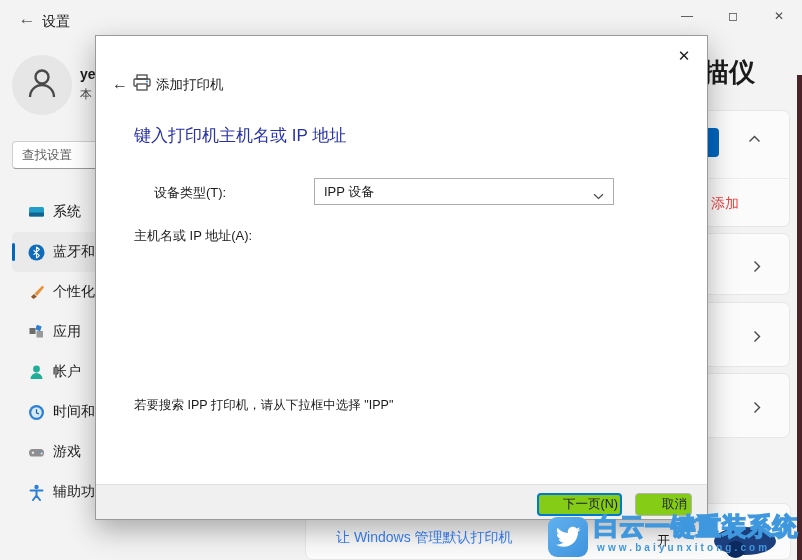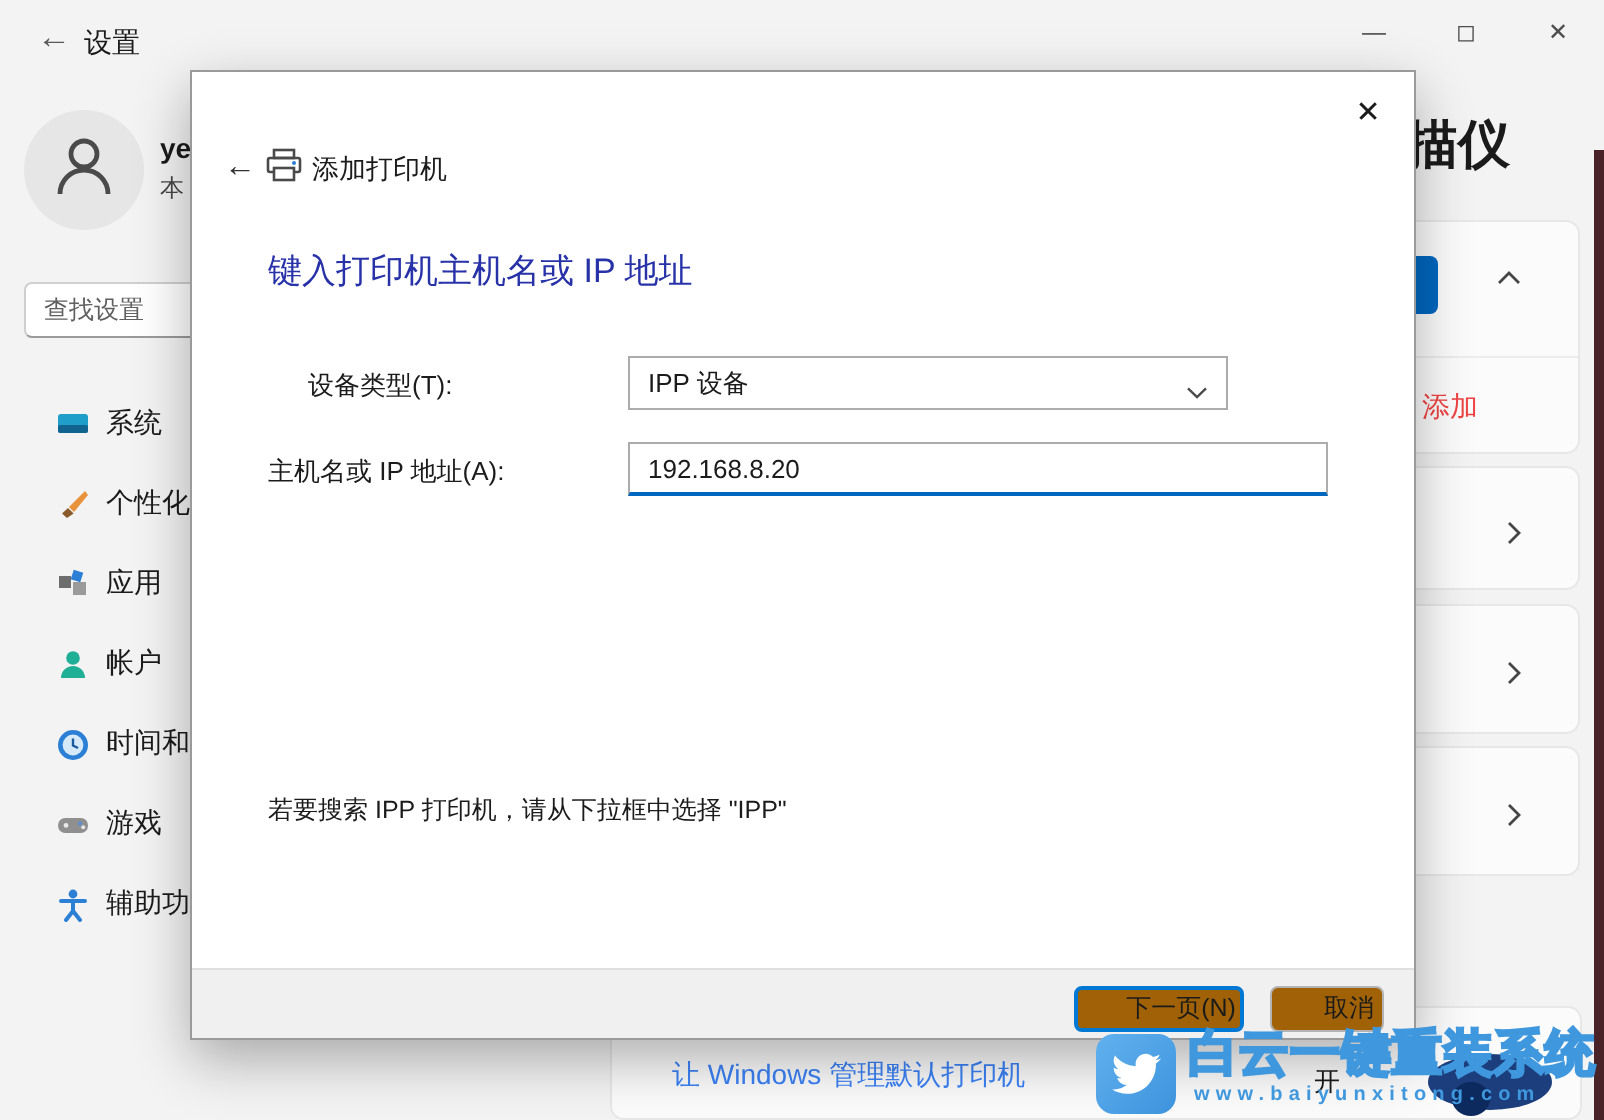--- a/index.html
+++ b/index.html
@@ -43,21 +43,21 @@
   .dlg-printer{position:absolute;left:37px;top:38px;}
   .dlg-title{position:absolute;left:60px;top:40px;font-size:13.5px;color:#1b1b1b;}
   .dlg-heading{position:absolute;left:38px;top:88px;font-size:17px;color:#2832a8;}
   .frm-label{position:absolute;left:38px;font-size:13px;color:#1b1b1b;}
   .dd{position:absolute;left:218px;top:142px;width:300px;height:27px;background:#fff;border:1px solid #acacac;box-sizing:border-box;display:flex;align-items:center;}
   .dd span{padding-left:9px;font-size:13px;color:#1b1b1b;}
   .dd .dd-chev{position:absolute;right:9px;top:9px;}
   .txt{position:absolute;left:218px;top:185px;width:350px;height:27px;background:#fff;border:1px solid #acacac;border-bottom:2px solid #0067c0;box-sizing:border-box;font-size:13px;color:#1b1b1b;padding:0 0 0 9px;font-family:"Liberation Sans","DejaVu Sans",sans-serif;outline:none;}
   .hint{position:absolute;left:38px;font-size:12.5px;color:#1b1b1b;white-space:nowrap;}
   .dlg-footer{position:absolute;left:0;right:0;bottom:0;height:34px;background:#f0f0f0;border-top:1px solid #dfdfdf;}
-  .btn{position:absolute;top:8px;height:23px;box-sizing:border-box;border-radius:4px;font-size:12.5px;color:#1b1b1b;display:flex;align-items:center;justify-content:center;background:#a16207;padding-left:22px;}
+  .btn{position:absolute;top:8px;height:23px;box-sizing:border-box;border-radius:4px;font-size:12.5px;color:#1b1b1b;display:flex;align-items:center;justify-content:center;background:#84cc16;padding-left:22px;}
   .btn-next{left:441px;width:85px;border:2px solid #0078d4;}
   .btn-cancel{left:539px;width:57px;border:1px solid #b3b3b3;}
 
   
   .wm{position:absolute;left:546px;top:508px;width:256px;height:52px;z-index:30;}
   .wm-tile{position:absolute;left:2px;top:9px;width:40px;height:40px;border-radius:9px;background:linear-gradient(135deg,#61b1ee,#3d93dd);display:flex;align-items:center;justify-content:center;}
   .wm-ellipse{position:absolute;left:168px;top:19px;width:62px;height:28px;border-radius:50%;background:#1c3e7d;}
   .wm-dot{position:absolute;left:180px;top:33px;width:19px;height:17px;border-radius:50%;background:#0d2a5e;}
   .wm-brand{position:absolute;left:48px;top:2px;font-size:25px;font-weight:bold;letter-spacing:0.5px;color:rgba(255,255,255,0.18);-webkit-text-stroke:1.4px #3f97dd;white-space:nowrap;}
   .wm-url{position:absolute;left:51px;top:34px;font-size:10px;font-weight:bold;letter-spacing:3.1px;color:#3f97dd;white-space:nowrap;}
@@ -93,20 +93,30 @@
   <div class="nav">
     <div class="nav-item">
       <span class="ic">
         <svg width="17" height="17" viewBox="0 0 17 17">
             <rect x="1" y="3" width="15" height="9.5" rx="1.5" fill="#1f9ec9"></rect>
             <rect x="1" y="8.5" width="15" height="4" rx="1" fill="#10648f"></rect>
           </svg>
       </span>
       <span class="lbl">系统</span>
     </div>
+    <div class="nav-item sel">
+      <span class="sel-bar"></span>
+      <span class="ic">
+        <svg width="17" height="17" viewBox="0 0 17 17">
+            <circle cx="8.5" cy="8.5" r="8" fill="#0f6cbd"></circle>
+            <path d="M8.5 2.8 v11.4 M8.5 2.8 L11.4 5.4 L5.6 10.8 M8.5 14.2 L11.4 11.6 L5.6 6.2" stroke="#fff" stroke-width="1.1" fill="none" stroke-linejoin="round"></path>
+          </svg>
+      </span>
+      <span class="lbl">蓝牙和</span>
+    </div>
     <div class="nav-item">
       <span class="ic">
         <svg width="17" height="17" viewBox="0 0 17 17">
             <path d="M14.5 1.5 L6.5 9.5 L9 12 L16 3.5 Z" fill="#e8923c"></path>
             <path d="M6 10 L8.8 12.8 L5.5 15 L3 12.8 Z" fill="#8a5a2a"></path>
           </svg>
       </span>
       <span class="lbl">个性化</span>
     </div>
     <div class="nav-item">
@@ -220,21 +230,20 @@
     <div class="dd">
       <span>IPP 设备</span>
       <span class="dd-chev">
         <svg width="11" height="7" viewBox="0 0 11 7">
             <path d="M1 1.2 L5.5 5.5 L10 1.2" stroke="#4a4a4a" stroke-width="1.2" fill="none"></path>
           </svg>
       </span>
     </div>
 
     <div class="frm-label" style="top:191px;text-align:right;">主机名或 IP 地址(A):</div>
-    <input class="txt" type="text" value="192.168.8.20" style="">
 
     <div class="hint" style="top:361px;">若要搜索 IPP 打印机，请从下拉框中选择 "IPP"</div>
 
     <div class="dlg-footer">
       <div class="btn btn-next">下一页(N)</div>
       <div class="btn btn-cancel">取消</div>
     </div>
   </div>
 
   <div class="wm">

